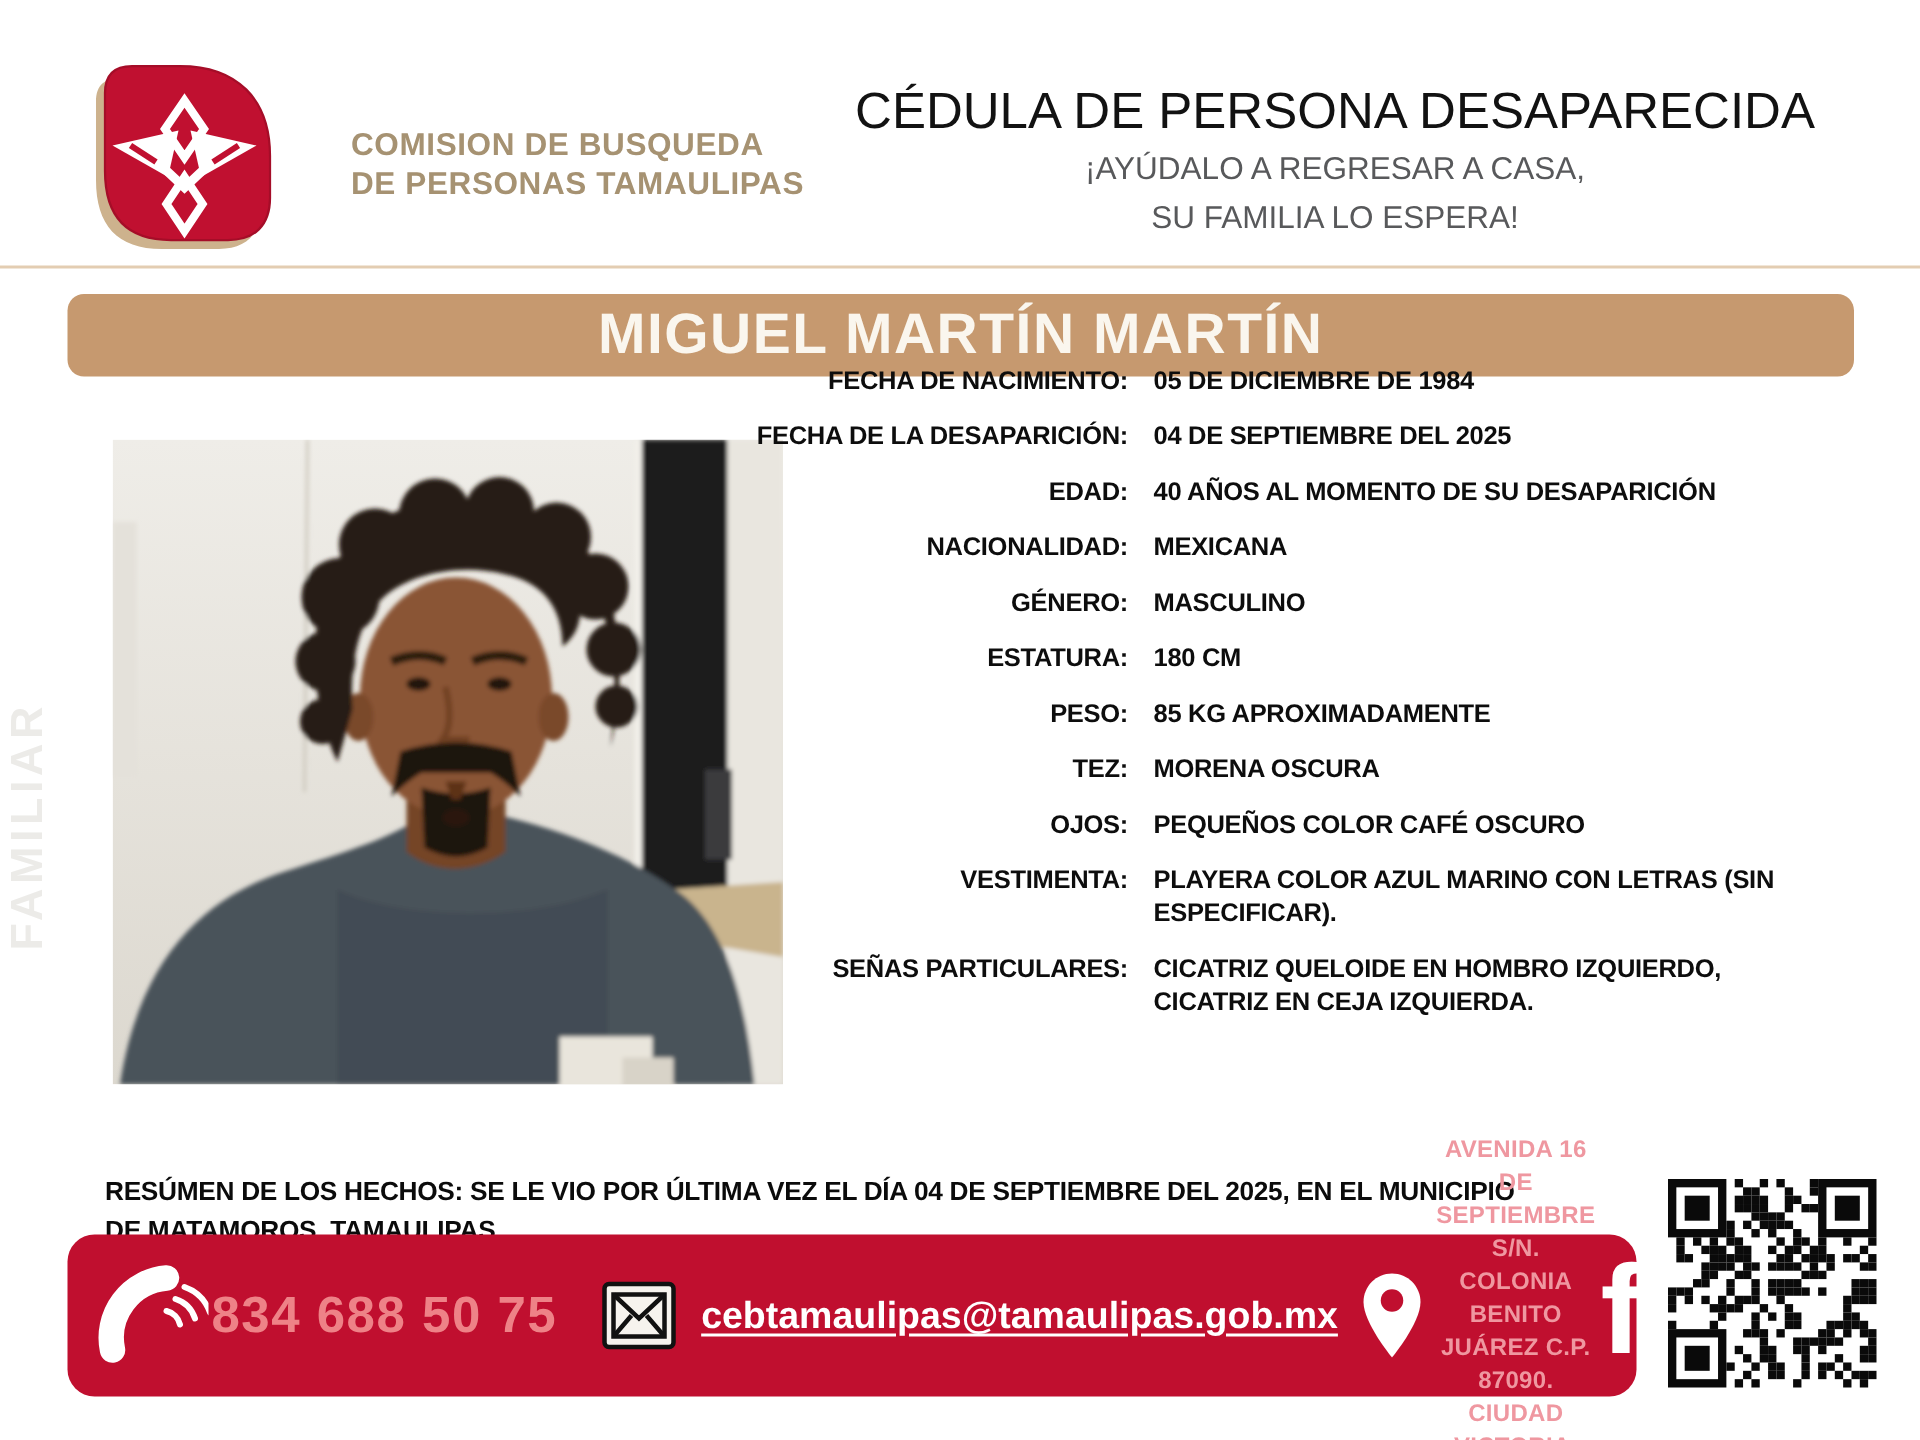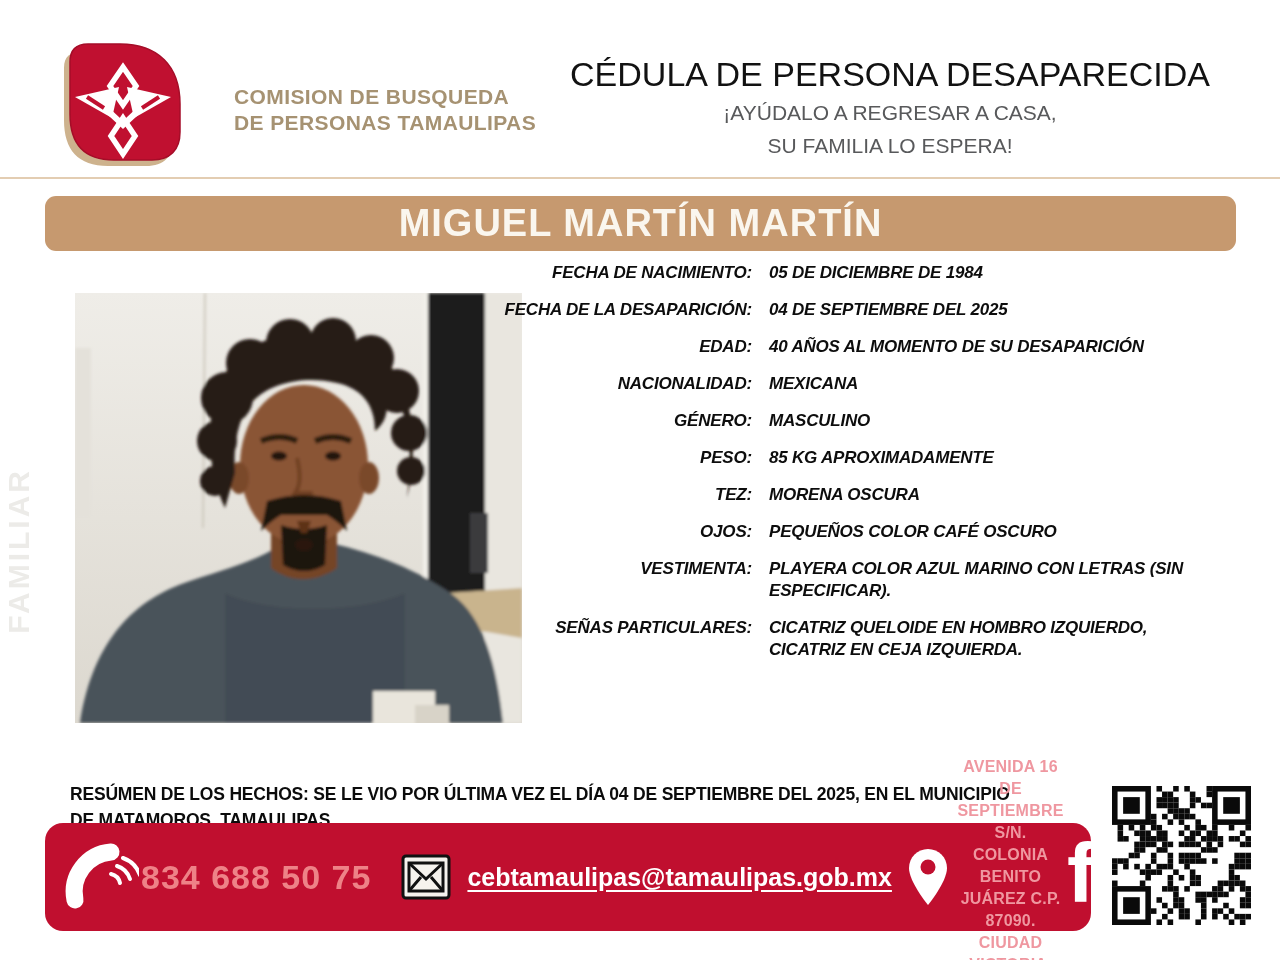--- a/index.html
+++ b/index.html
@@ -26,21 +26,21 @@
 
   
   .watermark{position:absolute;left:2px;top:468px;writing-mode:vertical-rl;
              transform:rotate(180deg);font-weight:bold;font-size:30px;
              letter-spacing:3px;color:#ecebe8;}
 
   
   .photo{position:absolute;left:75px;top:293px;width:447px;height:430px;overflow:hidden;}
 
   
-  .details{position:absolute;left:0;top:262px;width:1214px;font-style:italic;}
+  .details{position:absolute;left:0;top:243px;width:1214px;}
   .detail-row{display:flex;margin-bottom:15px;}
   .detail-row.gap-before{margin-top:12px;}
   .dl{width:752px;text-align:right;font-weight:bold;font-size:17px;
       letter-spacing:-.2px;line-height:22px;color:#0d0d0d;flex:none;}
   .dv{margin-left:17px;width:447px;font-weight:bold;font-size:17px;
       letter-spacing:-.2px;line-height:22px;color:#0d0d0d;}
 
   
   .summary{position:absolute;left:70px;top:781px;width:950px;
            font-weight:bold;font-size:17.5px;letter-spacing:-.2px;line-height:26px;color:#0b0b0b;}
@@ -176,20 +176,24 @@
         <div class="dl">EDAD:</div>
         <div class="dv">40 AÑOS AL MOMENTO DE SU DESAPARICIÓN</div>
       </div>
       <div class="detail-row">
         <div class="dl">NACIONALIDAD:</div>
         <div class="dv">MEXICANA</div>
       </div>
       <div class="detail-row">
         <div class="dl">GÉNERO:</div>
         <div class="dv">MASCULINO</div>
+      </div>
+      <div class="detail-row">
+        <div class="dl">ESTATURA:</div>
+        <div class="dv">180 CM</div>
       </div>
       <div class="detail-row">
         <div class="dl">PESO:</div>
         <div class="dv">85 KG APROXIMADAMENTE</div>
       </div>
       <div class="detail-row">
         <div class="dl">TEZ:</div>
         <div class="dv">MORENA OSCURA</div>
       </div>
       <div class="detail-row">

